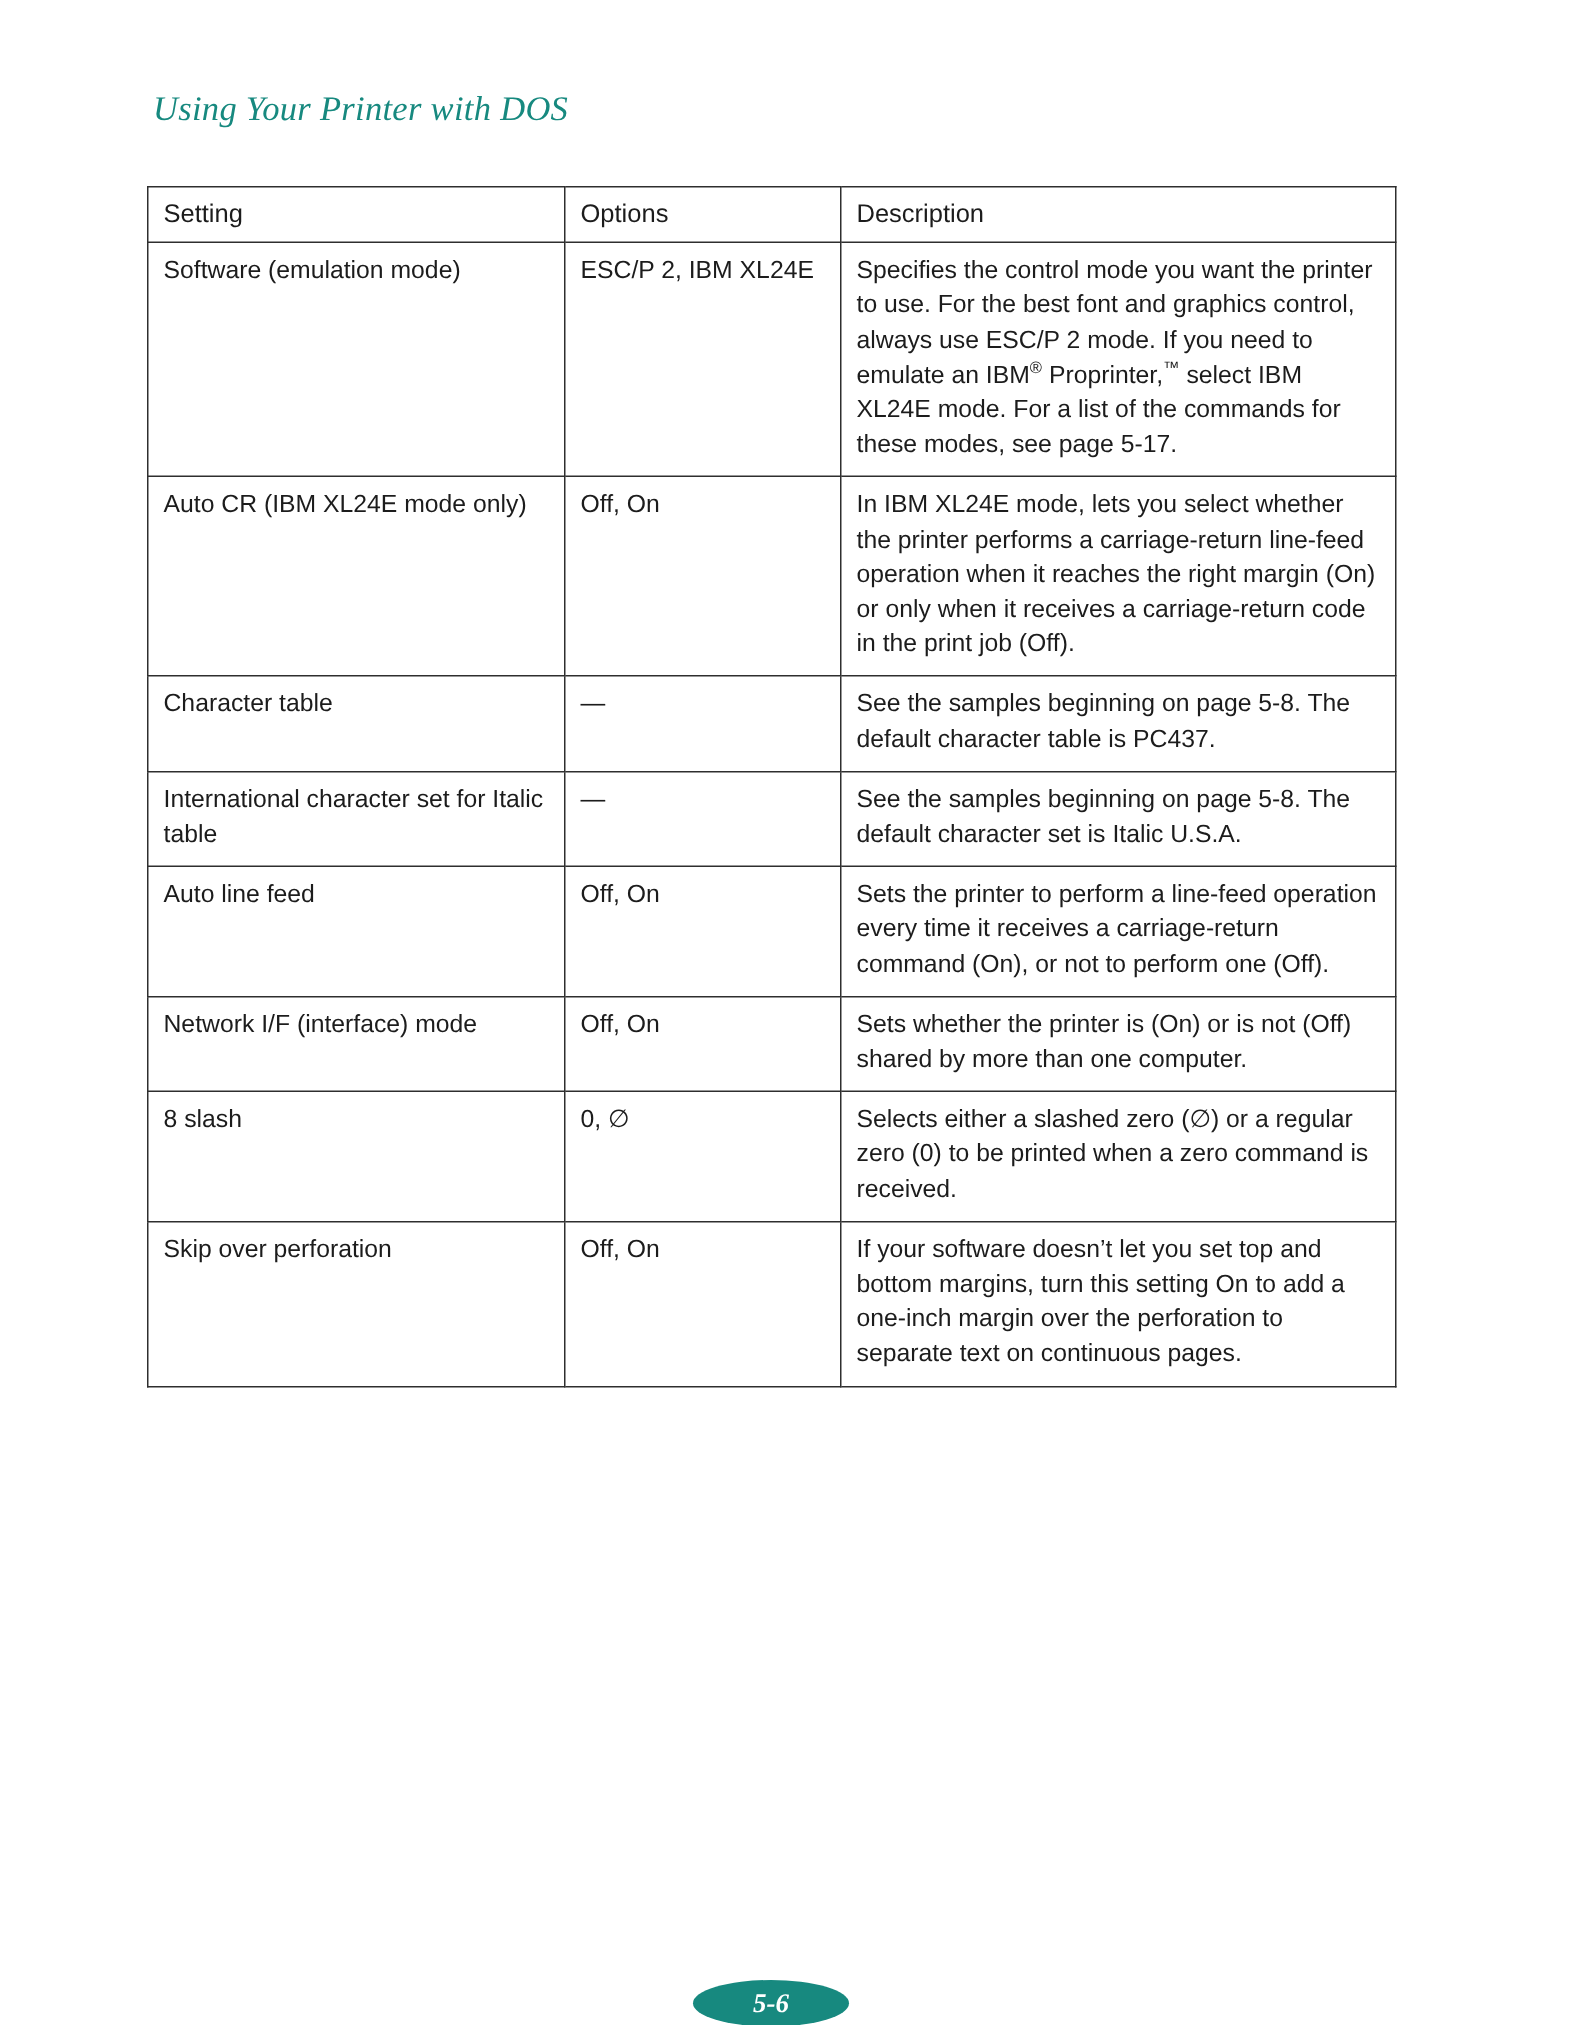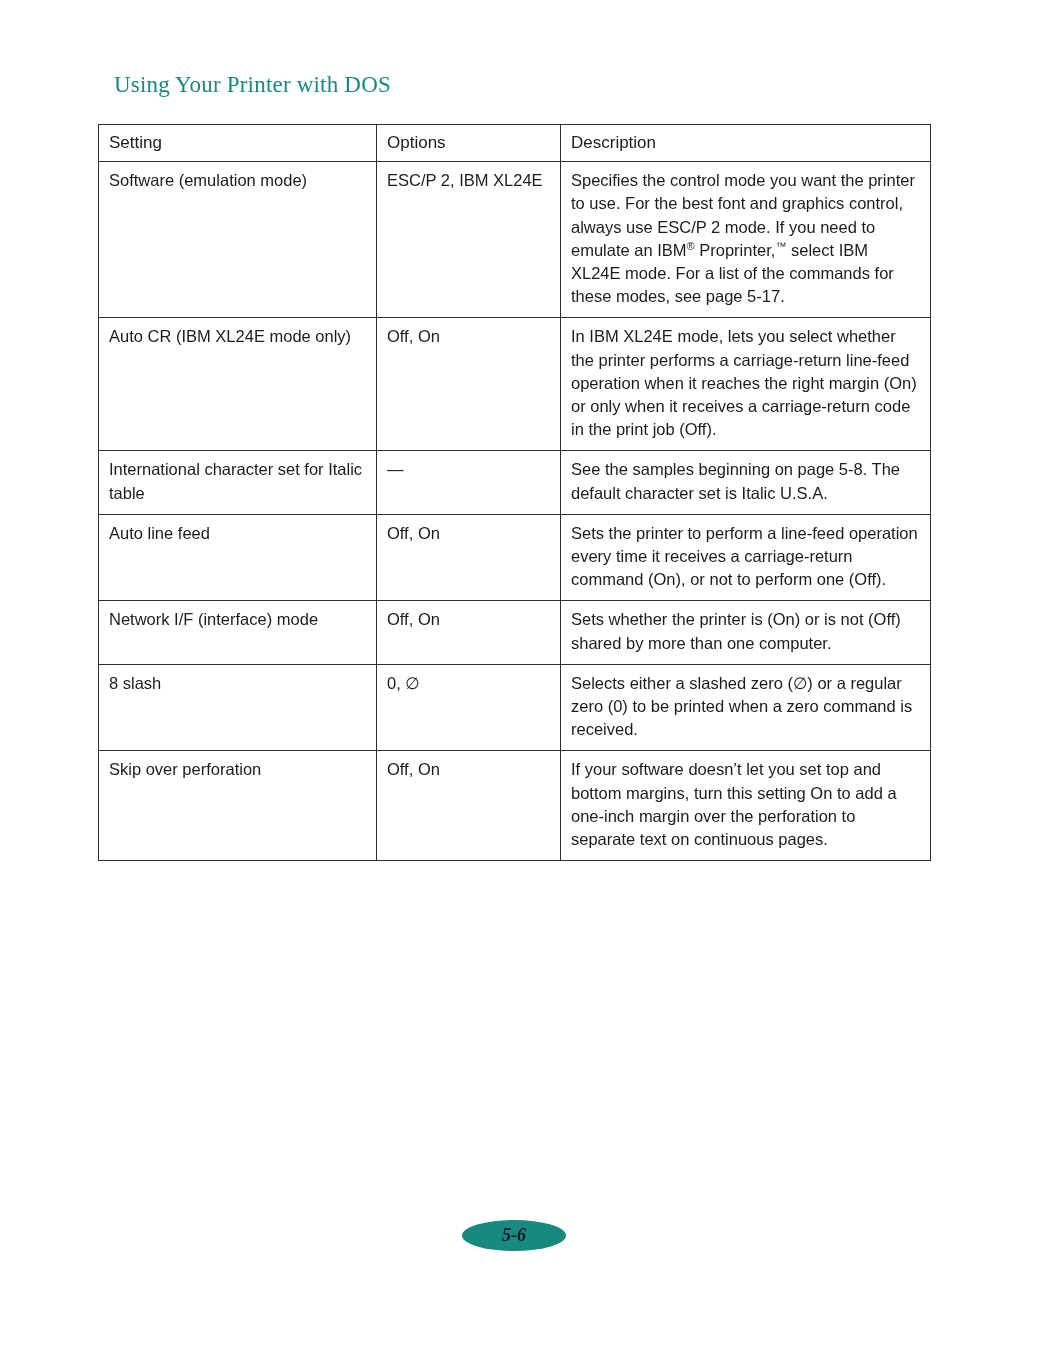--- a/index.html
+++ b/index.html
@@ -10,22 +10,23 @@
     height: 1350px;
     background: #ffffff;
     font-family: "Liberation Sans", sans-serif;
     color: var(--ink);
     overflow: hidden;
   }
   .doc-title {
     position: absolute;
     left: 98px;
     top: 56px;
-    margin: 16px;
+    margin: 4px;
     font-family: "Liberation Serif", serif;
+    font-style: italic;
     font-weight: 500;
     font-size: 23px;
     letter-spacing: 0.2px;
     color: var(--accent);
   }
   table.settings {
     position: absolute;
     left: 98px;
     top: 124px;
     width: 832px;
@@ -50,33 +51,33 @@
   }
   .settings td b { font-weight: normal; }
   .settings td sup {
     font-size: 11px;
     line-height: 0;
     vertical-align: super;
   }
   .page-badge {
     position: absolute;
     left: 462px;
-    top: 1220px;
+    top: 1320px;
     width: 104px;
     height: 31px;
     background: var(--accent);
     border-radius: 50%;
     display: flex;
     align-items: center;
     justify-content: center;
     font-family: "Liberation Serif", serif;
     font-style: italic;
     font-weight: bold;
     font-size: 18px;
-    color: #0f172a;
+    color: #ffffff;
   }
 </style>
 </head>
 <body>
 
 <div class="page">
 
   <h1 class="doc-title">Using Your Printer with DOS</h1>
 
   <table class="settings">
@@ -97,20 +98,25 @@
           <td><span>Software (emulation mode)</span></td>
           <td><b>ESC/P 2</b><span>, IBM XL24E</span></td>
           <td><span>Specifies the control mode you want the printer to use. For the best font and graphics control, always use ESC/P 2 mode. If you need to emulate an IBM</span><sup>®</sup><span> Proprinter,</span><sup>™</sup><span> select IBM XL24E mode. For a list of the commands for these modes, see page 5-17.</span></td>
         </tr>
         <tr>
           <td><span>Auto CR (IBM XL24E mode only)</span></td>
           <td><b>Off</b><span>, On</span></td>
           <td><span>In IBM XL24E mode, lets you select whether the printer performs a carriage-return line-feed operation when it reaches the right margin (On) or only when it receives a carriage-return code in the print job (Off).</span></td>
         </tr>
         <tr>
+          <td><span>Character table</span></td>
+          <td><span>—</span></td>
+          <td><span>See the samples beginning on page 5-8. The default character table is </span><b>PC437</b><span>.</span></td>
+        </tr>
+        <tr>
           <td><span>International character set for Italic table</span></td>
           <td><span>—</span></td>
           <td><span>See the samples beginning on page 5-8. The default character set is </span><b>Italic U.S.A</b><span>.</span></td>
         </tr>
         <tr>
           <td><span>Auto line feed</span></td>
           <td><b>Off</b><span>, On</span></td>
           <td><span>Sets the printer to perform a line-feed operation every time it receives a carriage-return command (On), or not to perform one (Off).</span></td>
         </tr>
         <tr>

